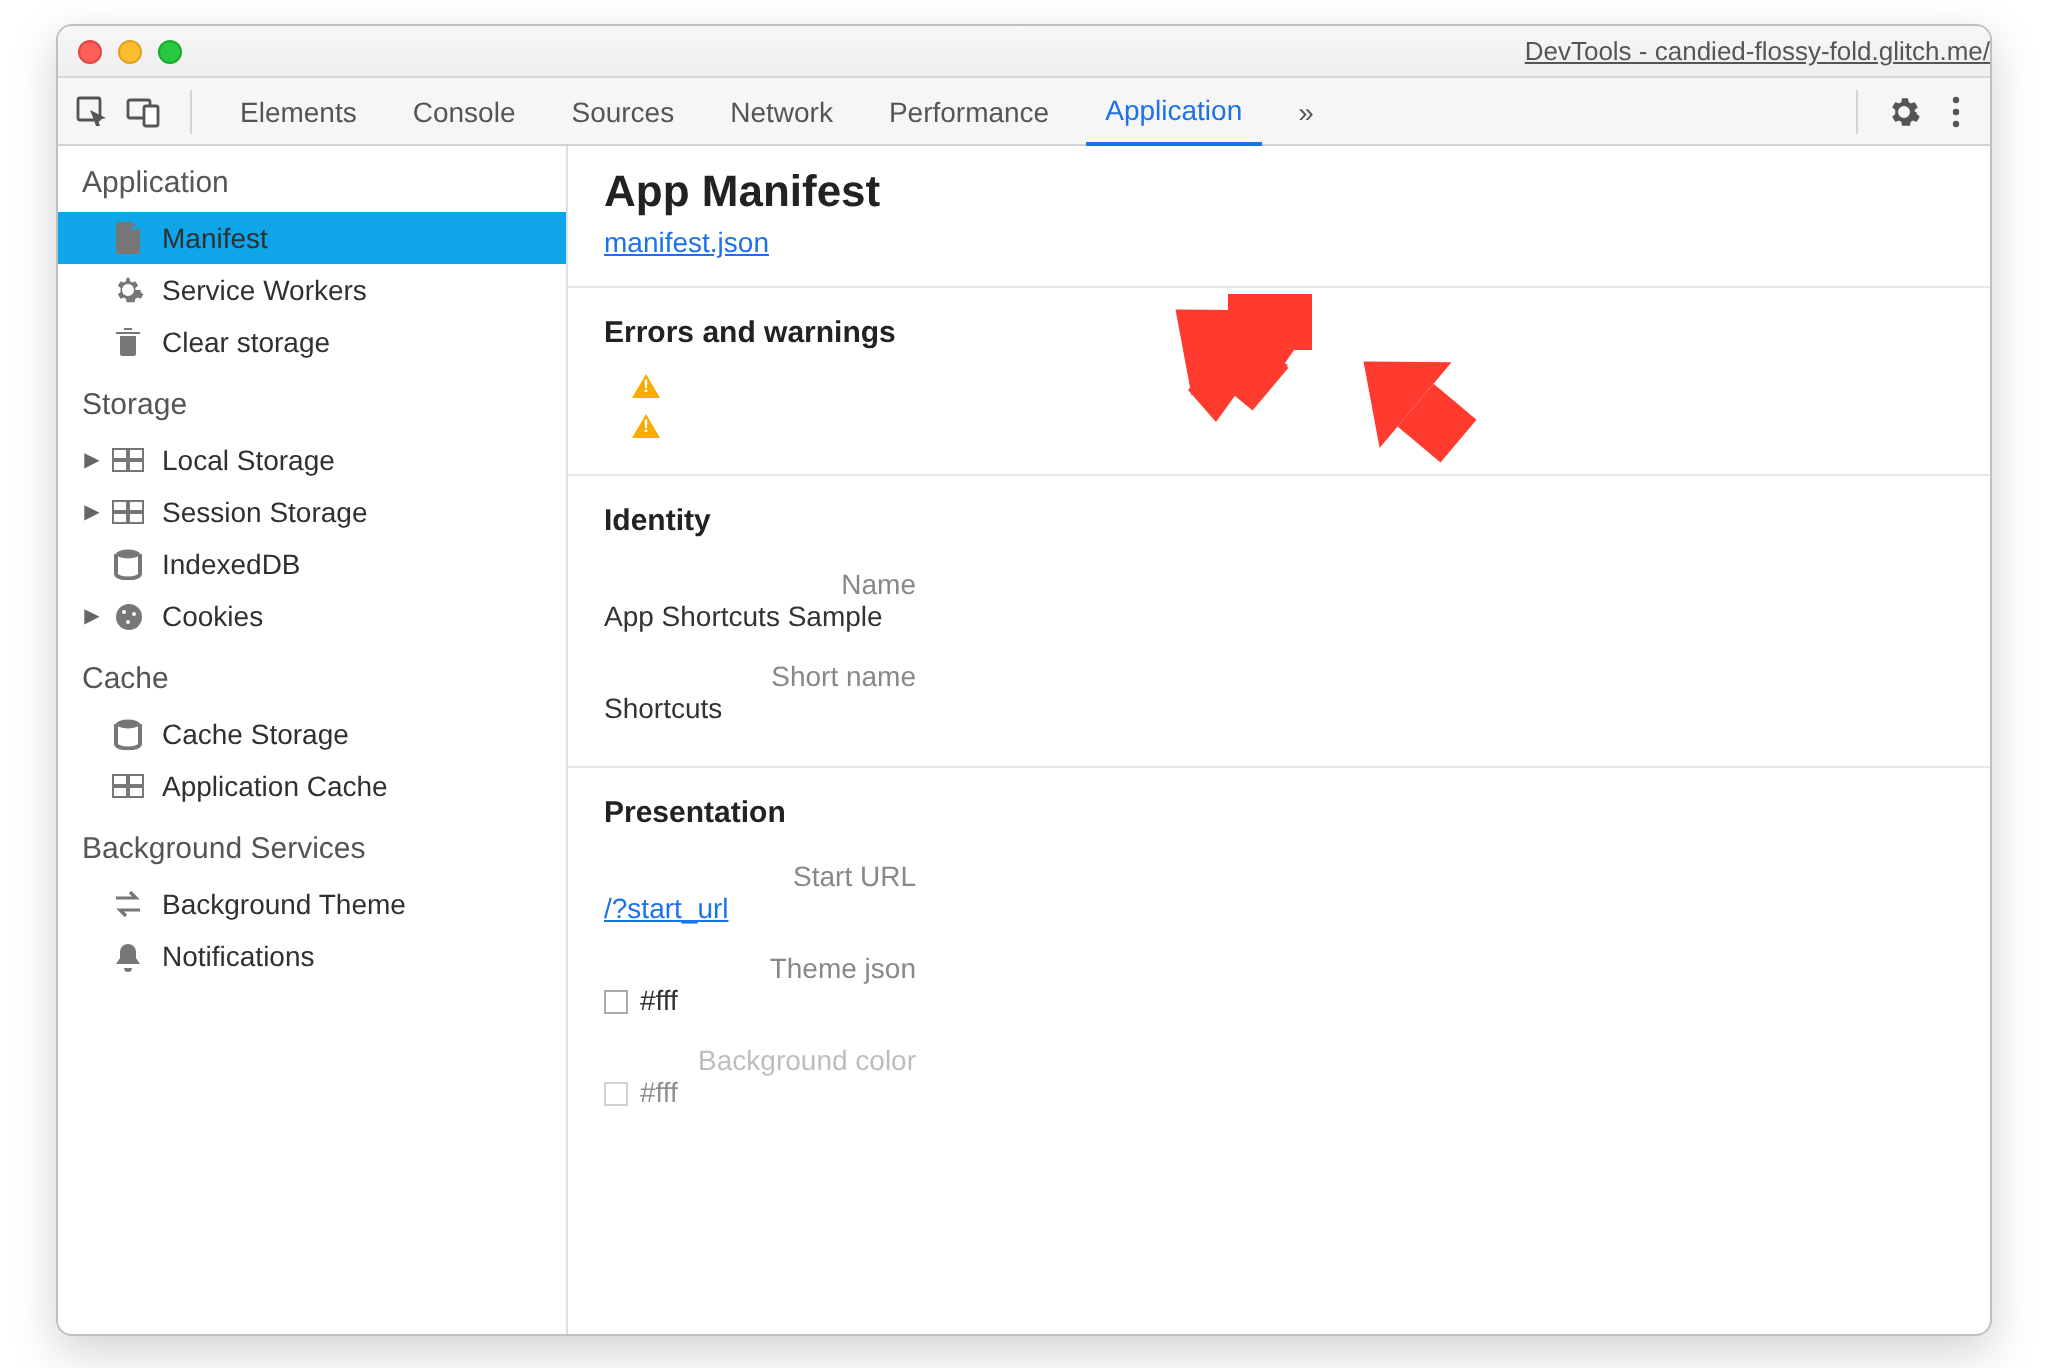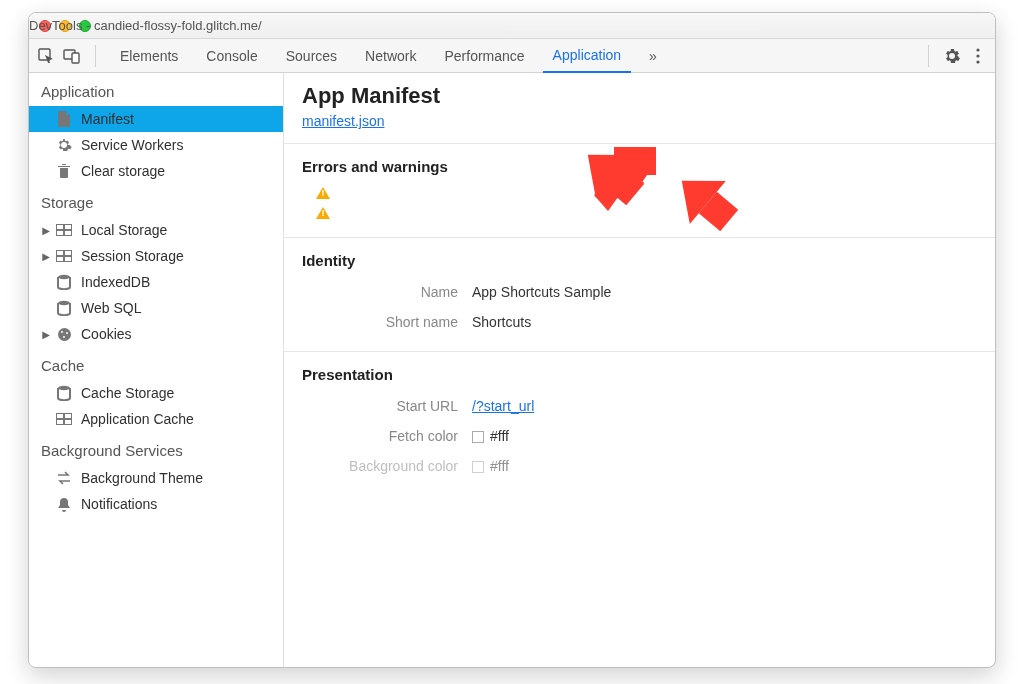--- a/index.html
+++ b/index.html
@@ -33,22 +33,22 @@
     align-items: center;
     padding: 0 10px;
     position: relative;
   }
   .traffic { display: flex; gap: 8px; }
   .tl { width: 12px; height: 12px; border-radius: 50%; }
   .tl.red { background:#ff5f57; border:1px solid #e24640;}
   .tl.yel { background:#ffbd2e; border:1px solid #e1a020;}
   .tl.grn { background:#28c940; border:1px solid #1aaa2e;}
   .title {
-    position:absolute; left:0; right:11px; text-align:left;
-    font-size:13px; color:#555;
+    position:absolute; left:0; right:0; text-align:right;
+    font-size:13px; color:#555;text-decoration:underline;
   }
   .toolbar {
     height: 34px;
     border-bottom: 1px solid #d3d3d3;
     display:flex; align-items:center;
     padding: 0 8px;
     gap: 8px;
     background:#f6f6f6;
   }
   .tb-icon { width:18px; height:18px; display:flex; align-items:center; justify-content:center; color:#555;}
@@ -115,21 +115,21 @@
     width:0;height:0;
     border-left:7px solid transparent;
     border-right:7px solid transparent;
     border-bottom:12px solid #f9ab00;
     position:relative;
   }
   .warn-tri::after{
     content:"!"; position:absolute; left:-2px; top:1px; width:4px;
     font-size:9px; color:#fff; font-weight:700; text-align:center;
   }
-  .kv { display:flex; align-items:flex-end; padding:7px 0; font-size:14px;}
+  .kv { display:flex; align-items:flex-start; padding:7px 0; font-size:14px;flex-direction:column;}
   .kv .k { width:170px; text-align:right; color:#888; padding-right:14px;}
   .kv .v { color:#333; }
   .swatch {
     display:inline-block; width:12px; height:12px; border:1px solid #aaa;
     vertical-align:middle; margin-right:6px; background:#fff;
   }
   svg { display:block; }
 </style>
 </head>
 <body>
@@ -244,30 +244,20 @@
       <div class="item">
         <span class="caret">▶</span>
         <span class="icon">
             <svg width="14" height="16" viewBox="0 0 14 16" fill="#777">
               <ellipse cx="7" cy="3" rx="6" ry="2.2"></ellipse>
               <path d="M1 3v10c0 1.2 2.7 2.2 6 2.2s6-1 6-2.2V3" fill="none" stroke="#777" stroke-width="2"></path>
             </svg>
           </span>
         <span>IndexedDB</span>
       </div>
-      <div class="item">
-        <span class="caret">▶</span>
-        <span class="icon">
-            <svg width="14" height="16" viewBox="0 0 14 16" fill="#777">
-              <ellipse cx="7" cy="3" rx="6" ry="2.2"></ellipse>
-              <path d="M1 3v10c0 1.2 2.7 2.2 6 2.2s6-1 6-2.2V3" fill="none" stroke="#777" stroke-width="2"></path>
-            </svg>
-          </span>
-        <span>Web SQL</span>
-      </div>
       <div class="item has-caret">
         <span class="caret">▶</span>
         <span class="icon">
             <svg width="15" height="15" viewBox="0 0 15 15" fill="#777">
               <circle cx="7.5" cy="7.5" r="6.5"></circle>
               <circle cx="5" cy="5" r="1" fill="#fff"></circle>
               <circle cx="10" cy="6" r="1" fill="#fff"></circle>
               <circle cx="7" cy="10" r="1" fill="#fff"></circle>
             </svg>
           </span>
@@ -344,21 +334,21 @@
         <div class="v">Shortcuts</div>
       </div>
 
       <div class="hr"></div>
       <div class="sect-label">Presentation</div>
       <div class="kv">
         <div class="k">Start URL</div>
         <div class="v"><a href="#" class="link">/?start_url</a></div>
       </div>
       <div class="kv">
-        <div class="k">Fetch color</div>
+        <div class="k">Theme json</div>
         <div class="v"><span class="swatch"></span><span>#fff</span></div>
       </div>
       <div class="kv" style="opacity:.55;">
         <div class="k">Background color</div>
         <div class="v"><span class="swatch"></span><span>#fff</span></div>
       </div>
 
       
       <svg style="position:absolute; left:300px; top:74px;" width="72" height="64" viewBox="0 0 72 64">
         <polygon points="30,0 72,0 72,28 50,28 24,64 10,48 36,20 30,20" fill="#ff3b30" transform="rotate(0)"></polygon>

